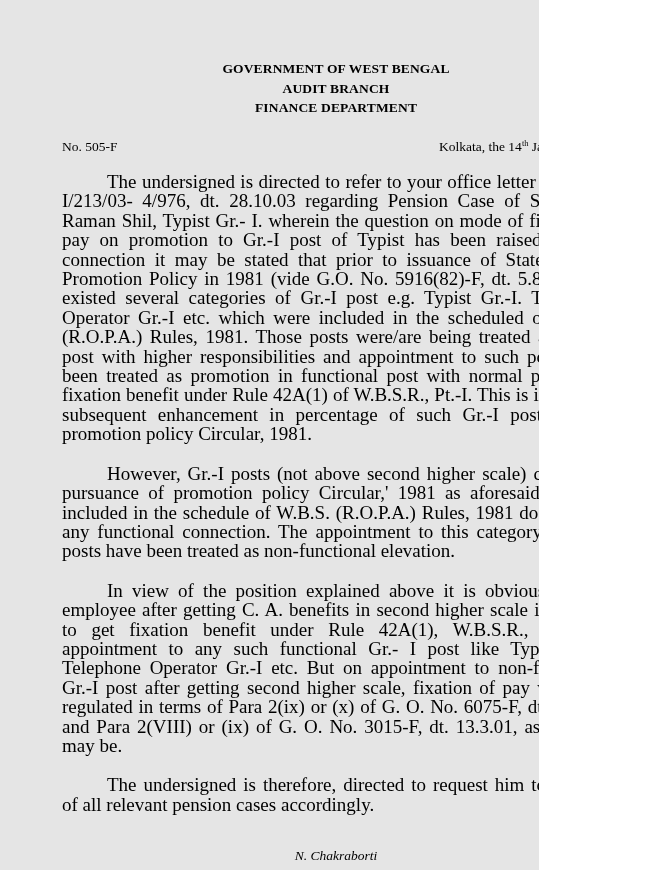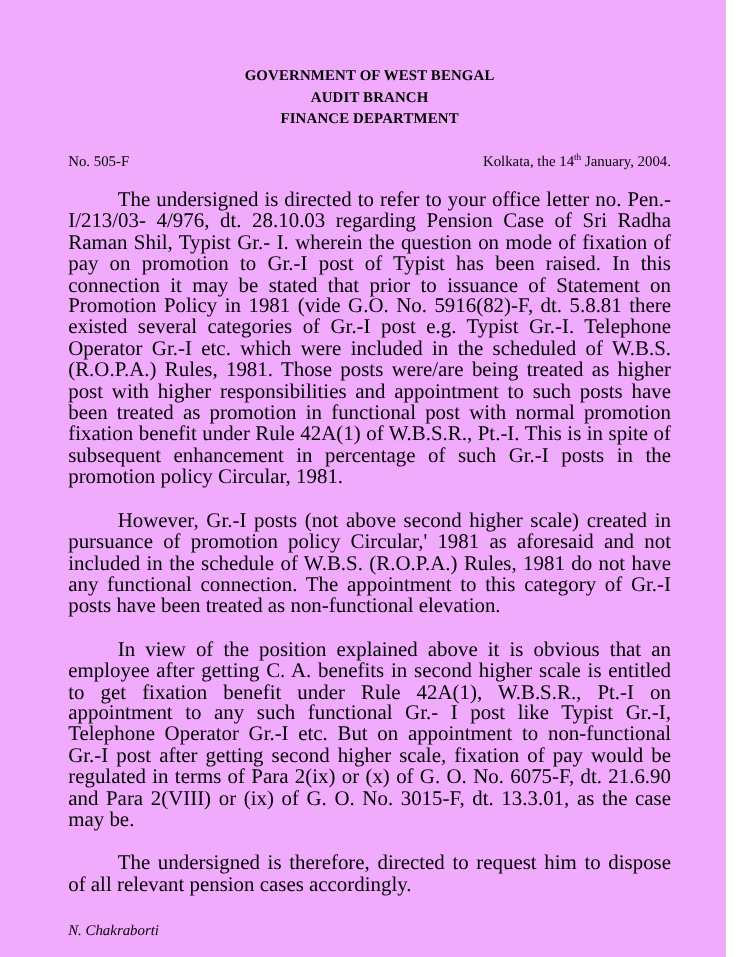--- a/index.html
+++ b/index.html
@@ -9,24 +9,24 @@
   }
   body {
     width: 672px;
     height: 870px;
     font-family: "Liberation Serif", "DejaVu Serif", serif;
     color: #000000;
     -webkit-font-smoothing: antialiased;
   }
   .page {
     position: relative;
-    width: 660px;
+    width: 539px;
     height: 870px;
     box-sizing: border-box;
-    background: #f0abfc;
+    background: #e5e5e5;
     overflow: hidden;
     font-family: Liberation Serif, serif;
   }
   .sheet {
     position: absolute;
     left: 62px;
     top: 0;
     width: 548px;
   }
 
@@ -79,22 +79,22 @@
     font-size: 19px;
     line-height: 19.4px;
     text-align: justify;
     text-indent: 45px;
     hyphens: none;
   }
   p.para + p.para { margin-top: 20px; }
 
   
   .signature {
-    margin-top: 22px;
-    text-align: left;
+    margin-top: 32px;
+    text-align: center;
     font-style: italic;
     font-size: 13.5px;
     line-height: 19.5px;
   }
   .designation {
     margin-top: 21px;
     text-align: right;
     font-size: 13.5px;
     line-height: 19.4px;
   }

